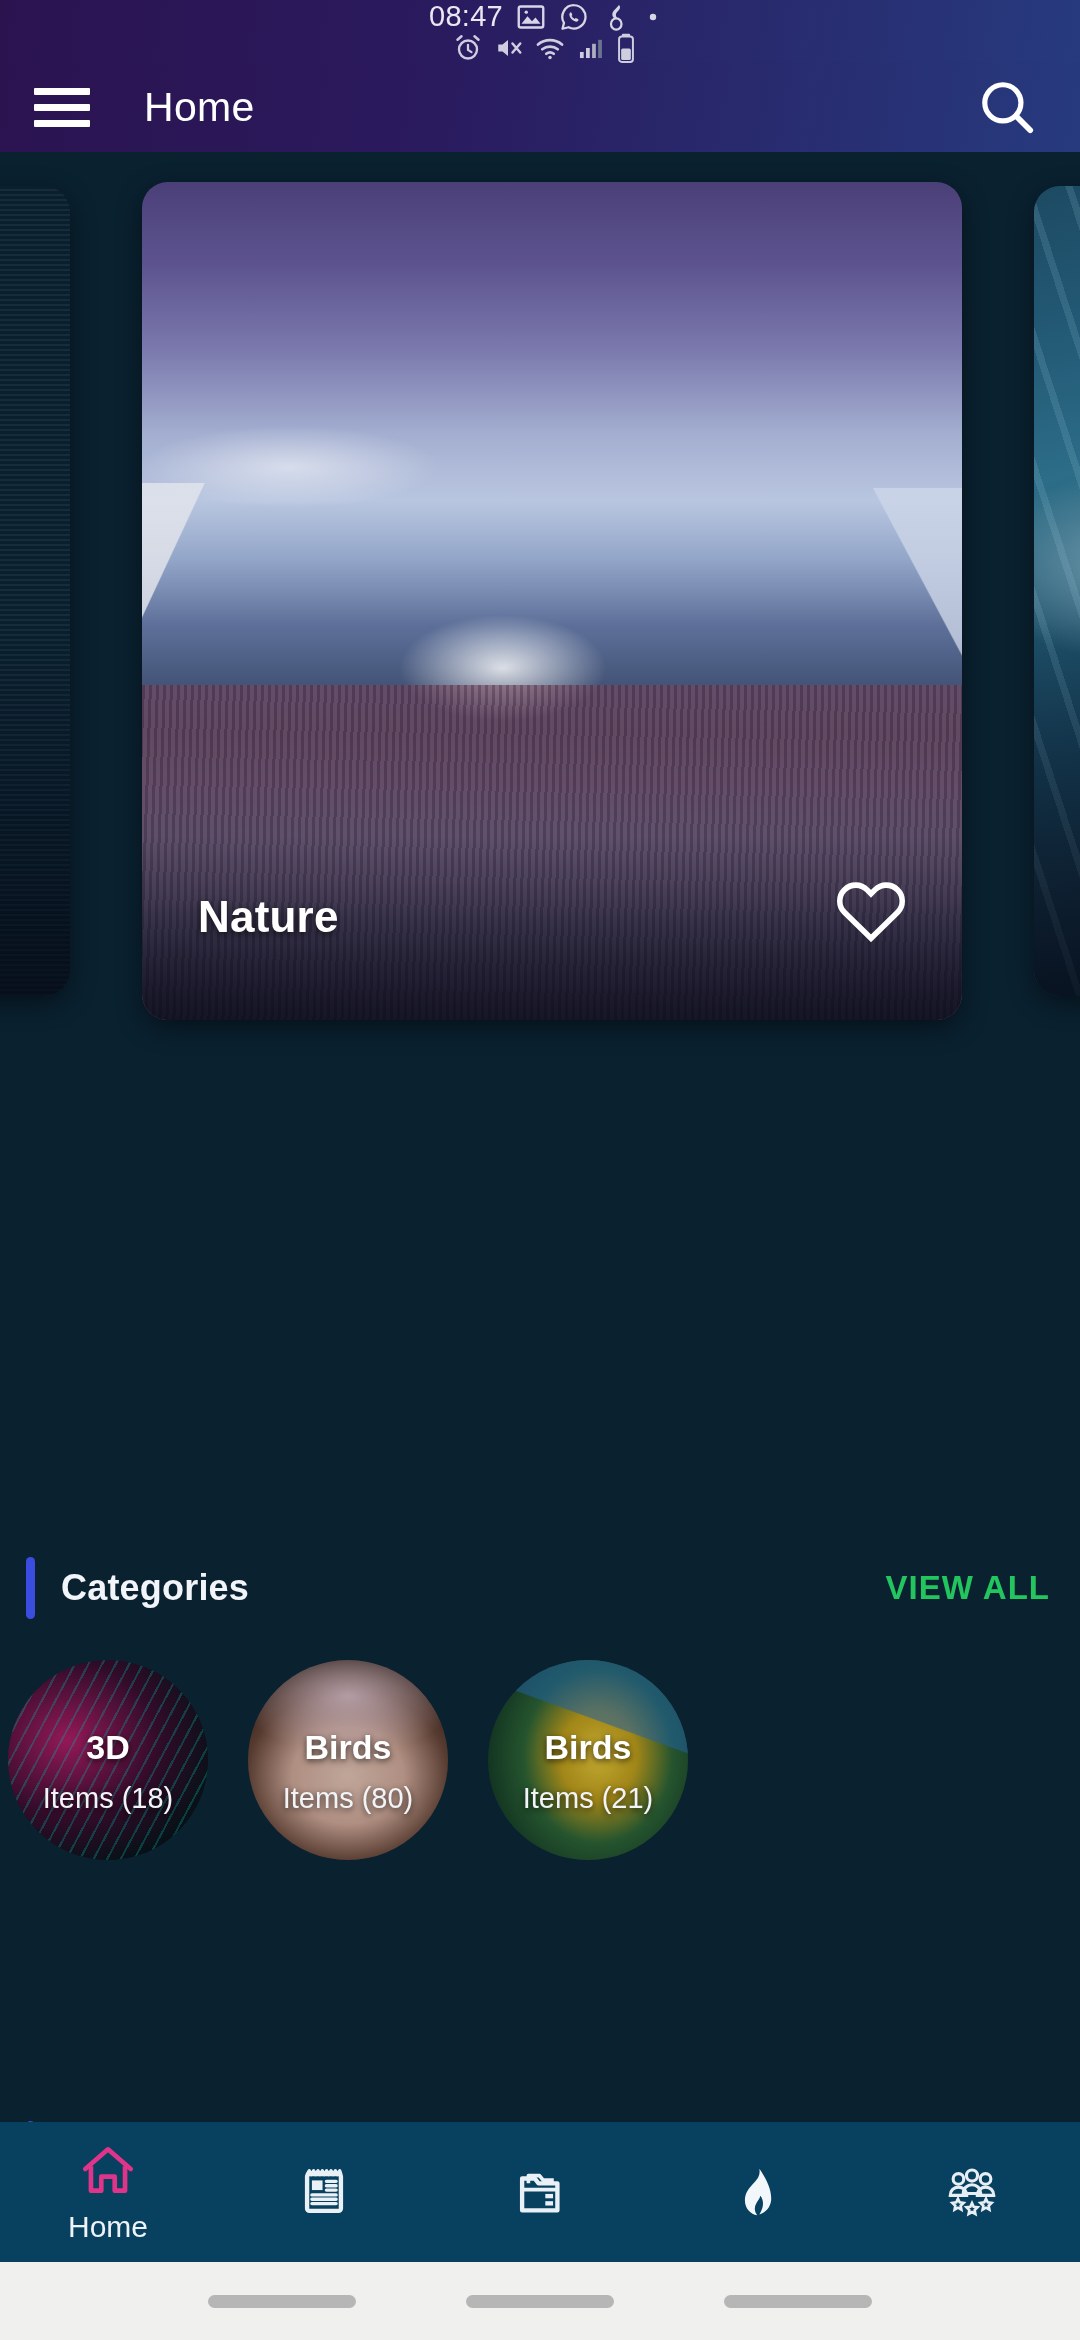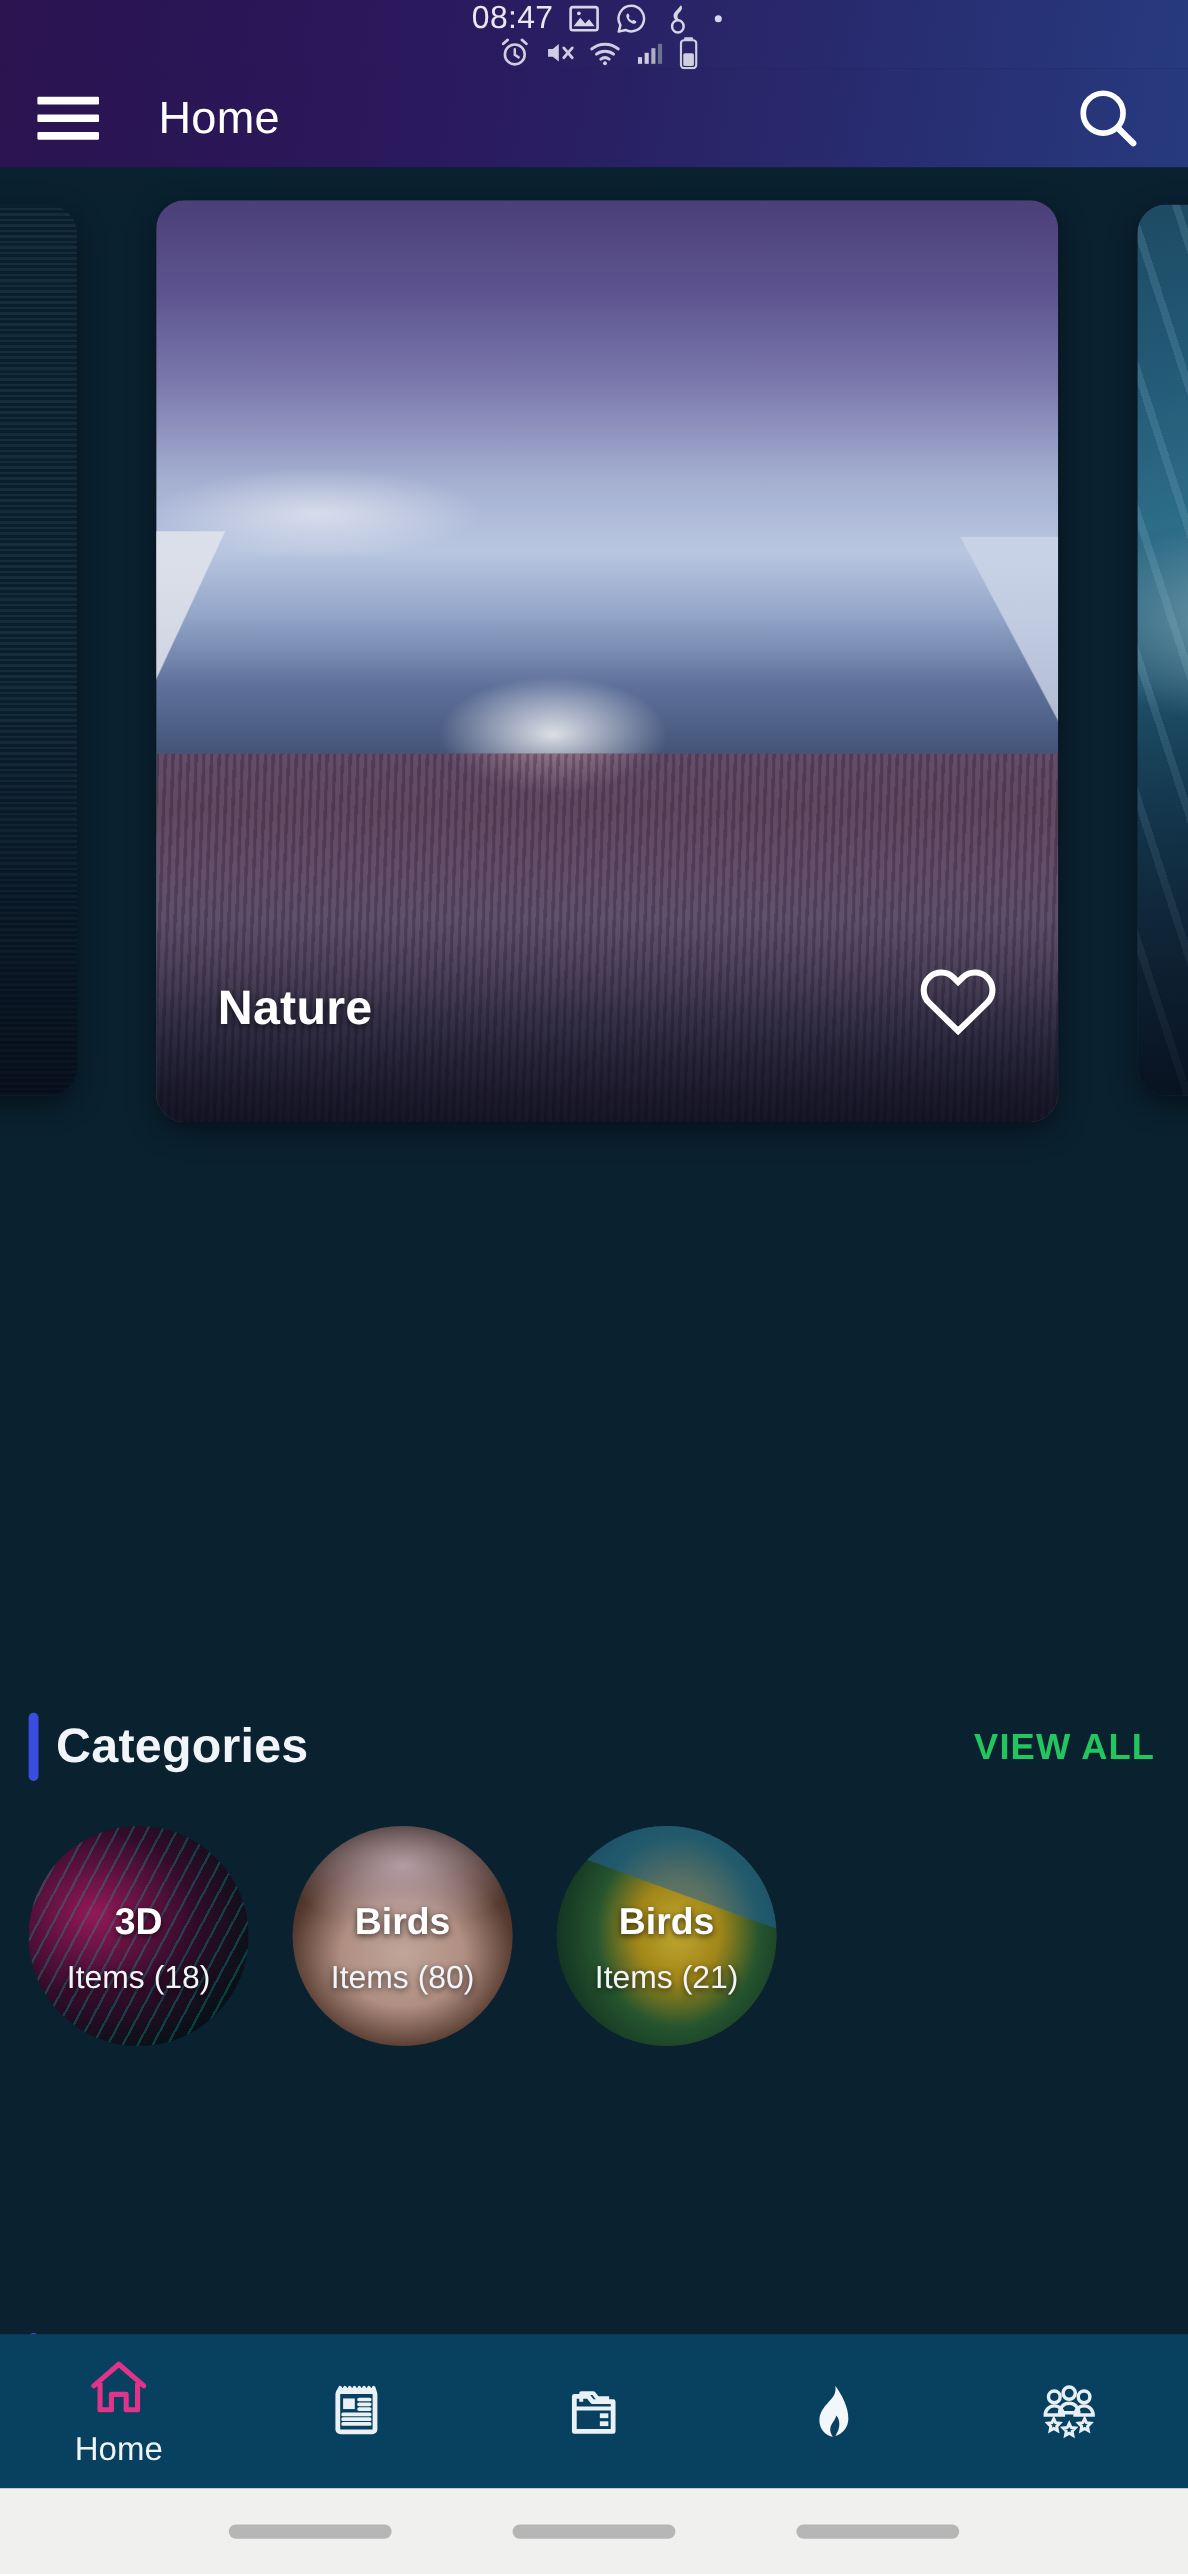--- a/index.html
+++ b/index.html
@@ -123,30 +123,30 @@
       repeating-linear-gradient(72deg, rgba(170,215,235,.14) 0 7px, rgba(170,215,235,0) 7px 40px),
       radial-gradient(ellipse 90% 16% at 40% 47%, rgba(210,235,245,.45), rgba(210,235,245,0) 72%);
   }
 
   
   .sect-head{
     position:absolute; left:0; width:1080px; height:88px;
     display:flex; align-items:center; z-index:6;
   }
   .sect-bar{ width:9px; height:62px; background:#3b4de0; border-radius:5px; margin-left:26px; }
-  .sect-title{ color:#f1f4f8; font-size:44px; font-weight:700; margin-left:16px; letter-spacing:.2px; }
+  .sect-title{ color:#f1f4f8; font-size:36px; font-weight:700; margin-left:26px; letter-spacing:.2px; }
   .sect-link{ margin-left:auto; margin-right:30px; color:#22c55e; font-size:33px; font-weight:700; letter-spacing:1px; cursor:pointer; }
 
   #categories-head{ top:1544px; }
   #latest-head{ top:2108px; }
 
   
   #cats{
     position:absolute; top:1660px; left:0; width:1080px; height:215px;
-    display:flex; align-items:flex-start; gap:40px; padding-left:26px; z-index:6;
+    display:flex; align-items:flex-start; gap:40px; padding-left:8px; z-index:6;
     overflow:hidden;
   }
   .cat{
     position:relative; width:200px; height:200px; min-width:200px;
     border-radius:50%; overflow:hidden; flex:0 0 auto; cursor:pointer;
   }
   .cat .cat-ov{ position:absolute; inset:0; background:rgba(0,0,0,.20); }
   .cat .cat-name{
     position:absolute; left:0; right:0; top:68px; text-align:center;
     color:#ffffff; font-size:34px; font-weight:700; white-space:nowrap;

